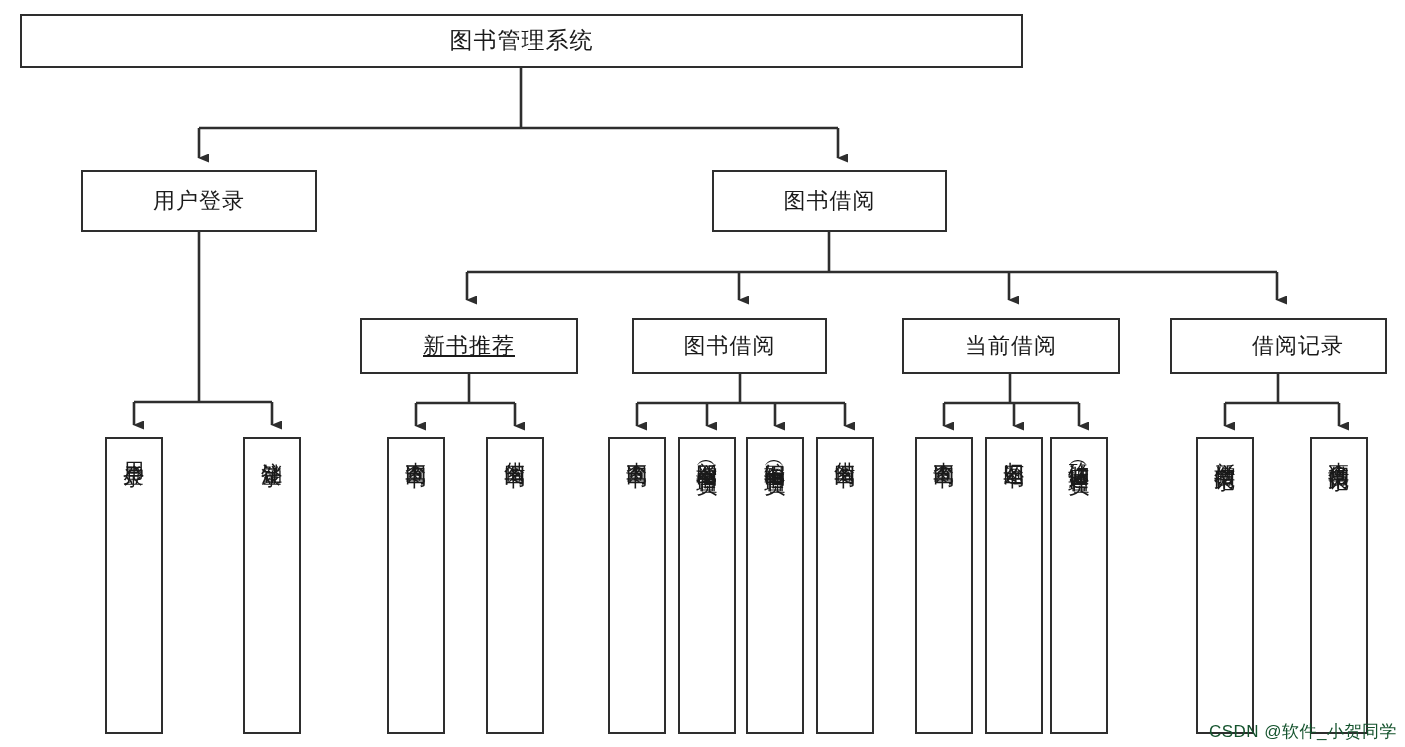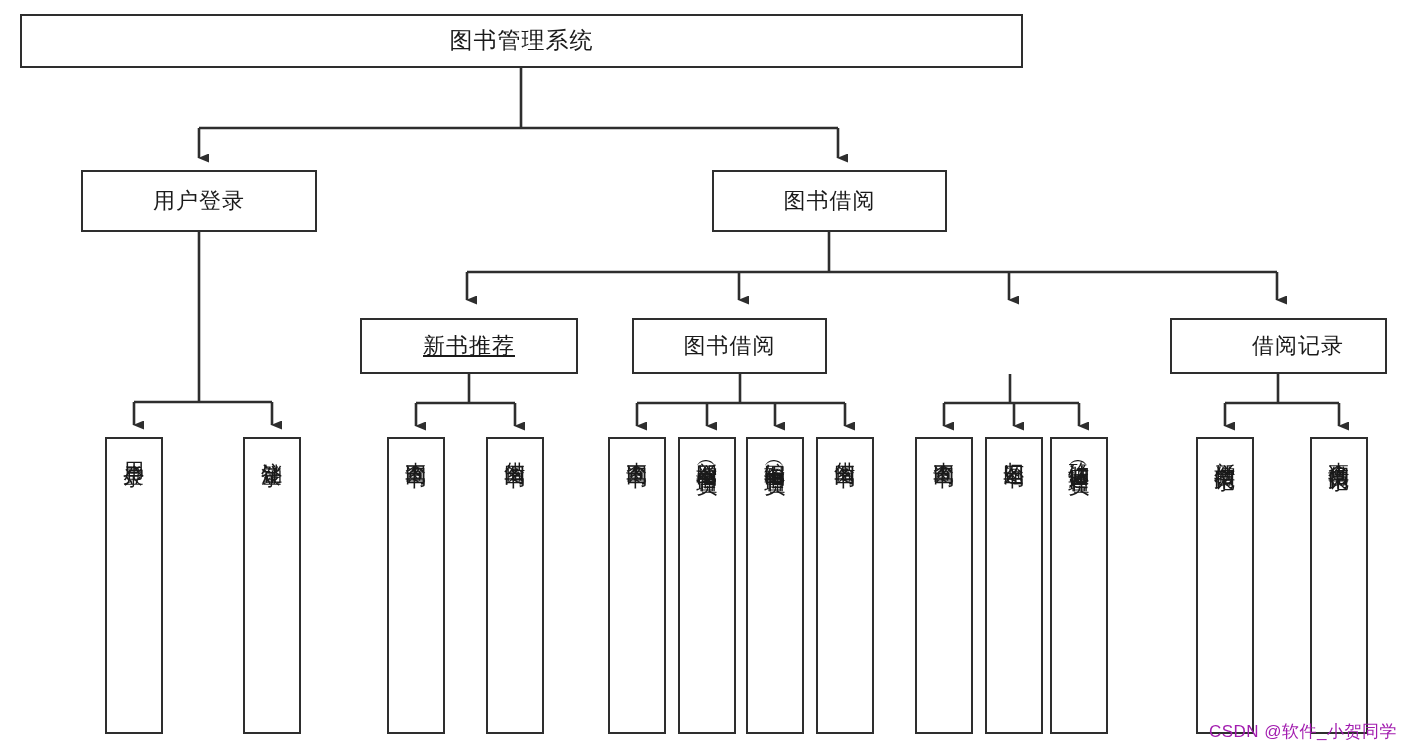--- a/index.html
+++ b/index.html
@@ -61,21 +61,21 @@
     left: 0; top: 0;
     width: 1405px;
     height: 747px;
     pointer-events: none;
   }
   #watermark {
     position: absolute;
     right: 8px;
     bottom: 4px;
     font-size: 17px;
-    color: #a21caf;
+    color: #14532d;
     white-space: nowrap;
     letter-spacing: 0.5px;
   }
 </style>
 </head>
 <body>
 
 <div id="diagram-root">
 
   <svg id="connectors" viewBox="0 0 1405 747" width="1405" height="747" aria-hidden="true">
@@ -138,20 +138,23 @@
   <div class="node h" style="left:712px; top:170px; width:235px; height:62px;">
     <span class="label">图书借阅</span>
   </div>
 
   <div class="node h" style="left:360px; top:318px; width:218px; height:56px;text-decoration:underline;">
     <span class="label">新书推荐</span>
   </div>
   <div class="node h" style="left:632px; top:318px; width:195px; height:56px;">
     <span class="label">图书借阅</span>
   </div>
+  <div class="node h" style="left:902px; top:318px; width:218px; height:56px;">
+    <span class="label">当前借阅</span>
+  </div>
   <div class="node h" style="left:1170px; top:318px; width:217px; height:56px;padding-left:39px;">
     <span class="label">借阅记录</span>
   </div>
 
   <div class="node v" style="left:105px; top:437px; width:58px; height:297px;">
     <span class="label">用户登录</span>
   </div>
   <div class="node v" style="left:243px; top:437px; width:58px; height:297px;">
     <span class="label">注销登录</span>
   </div>

